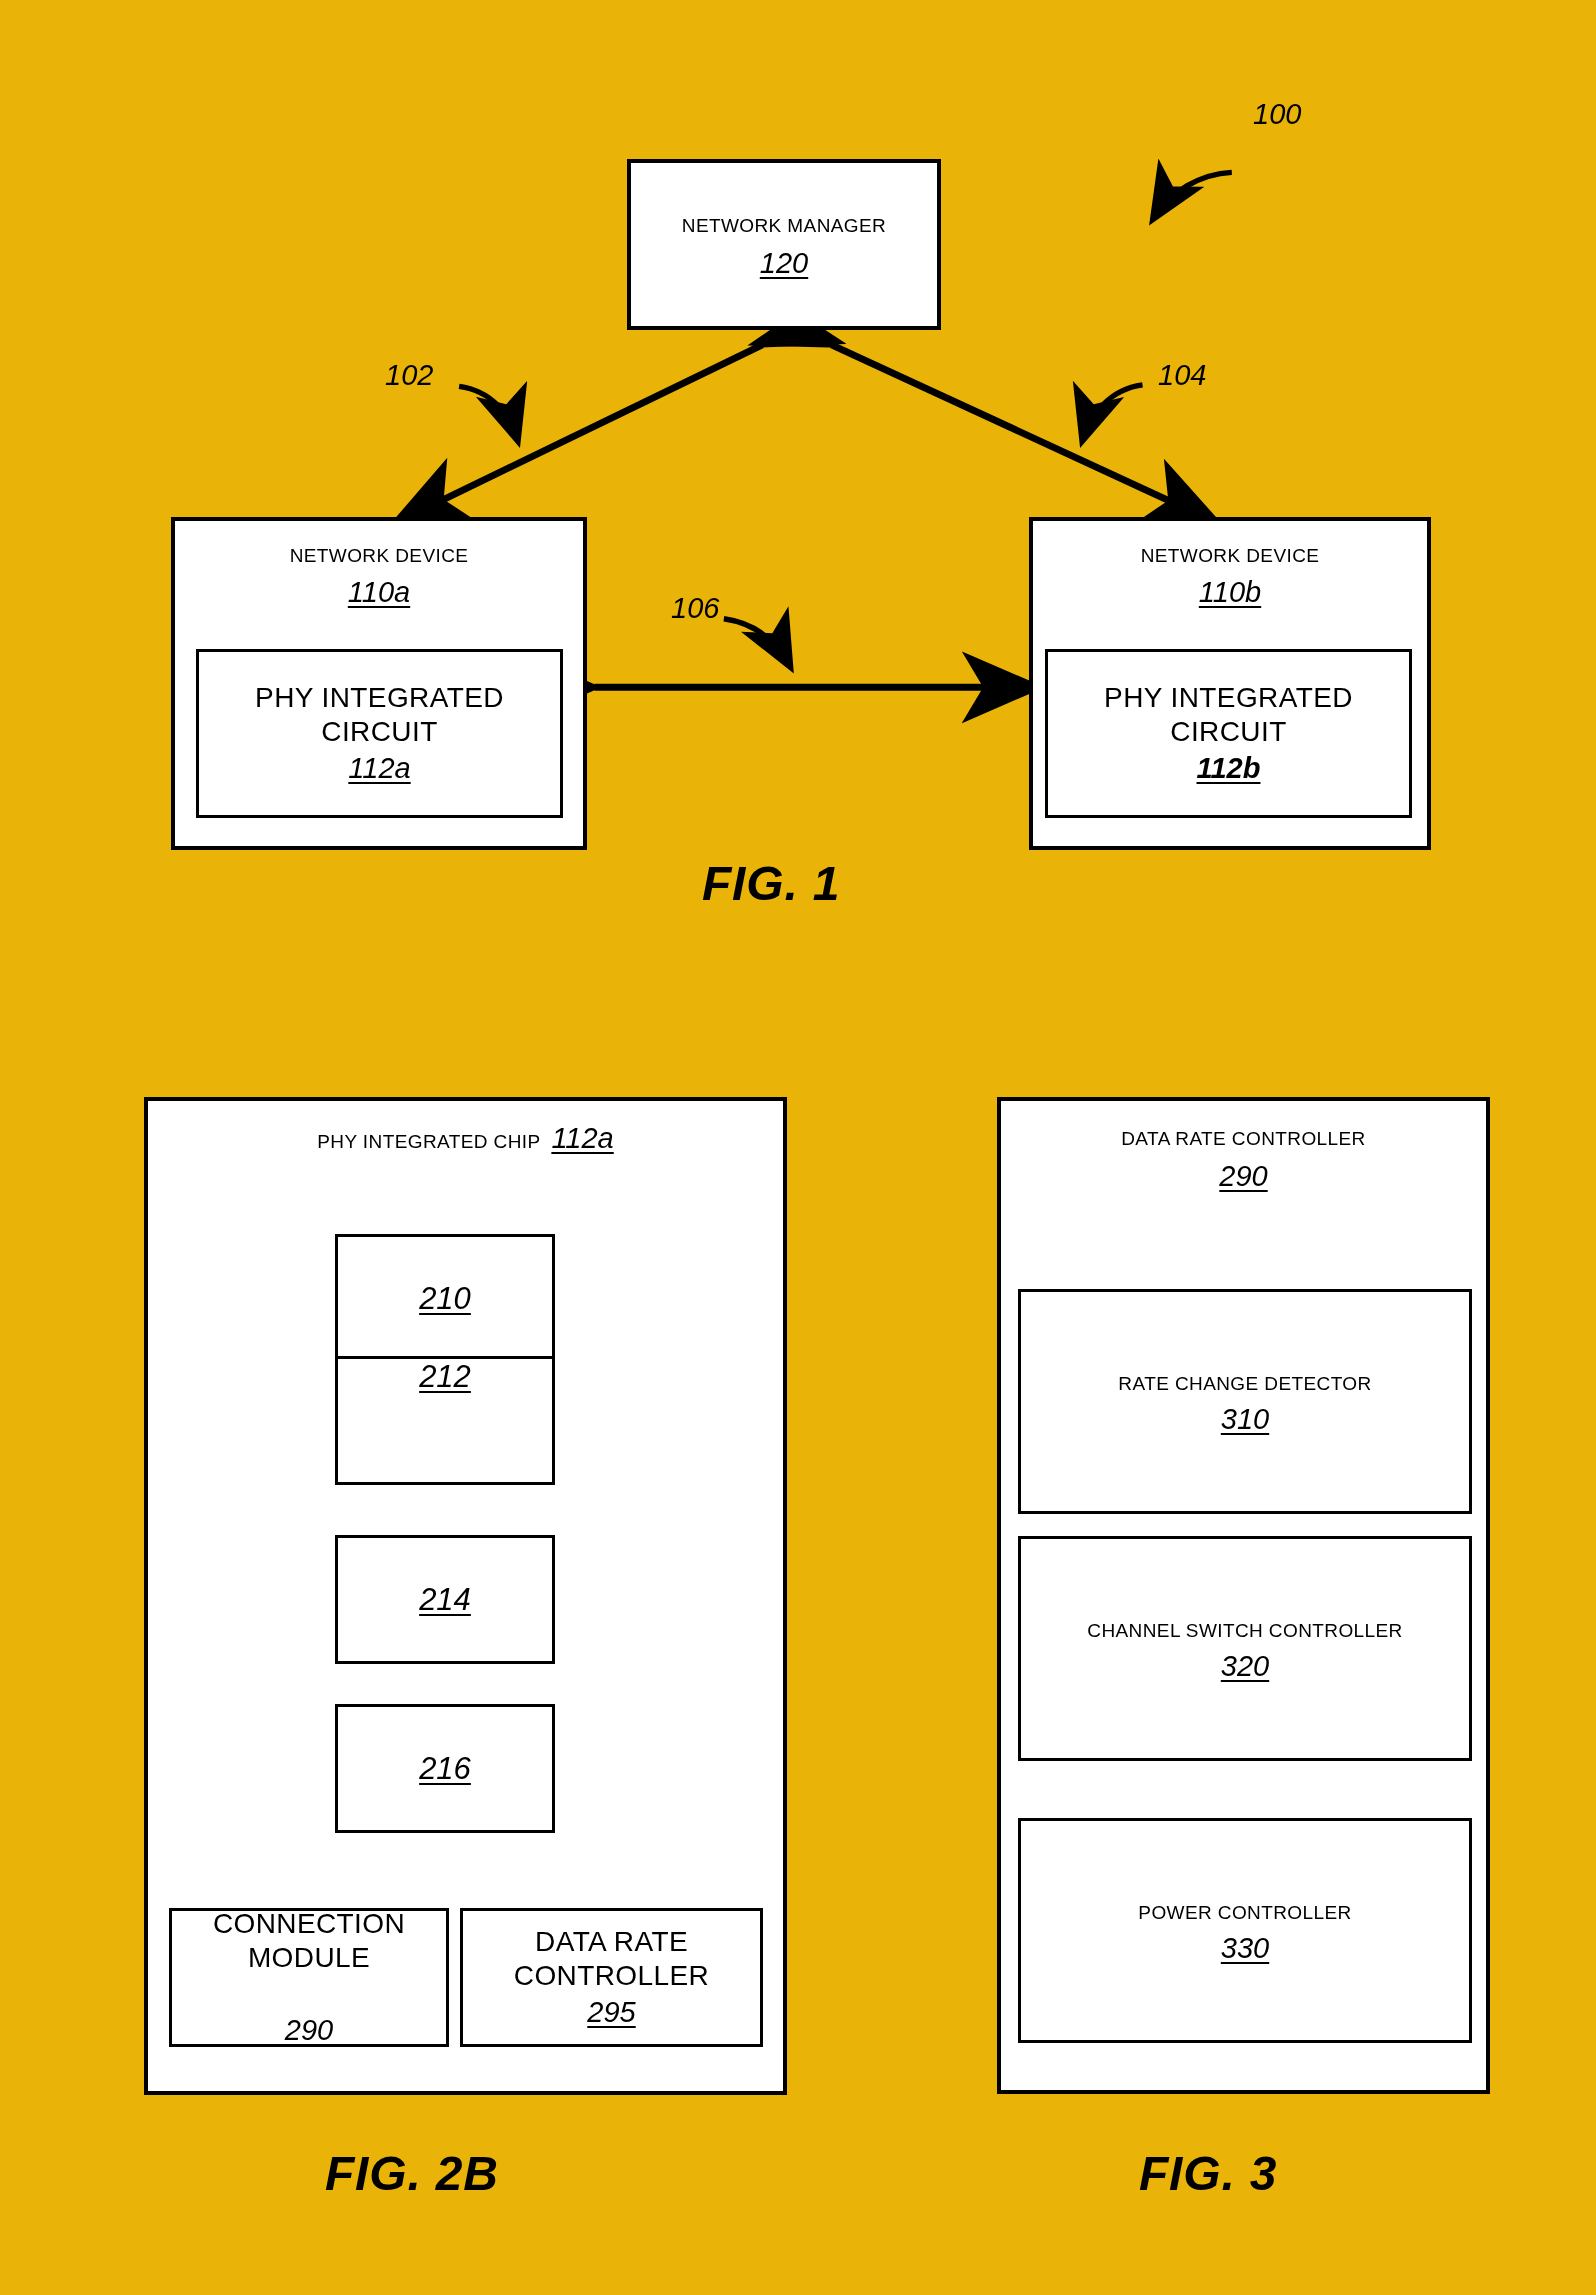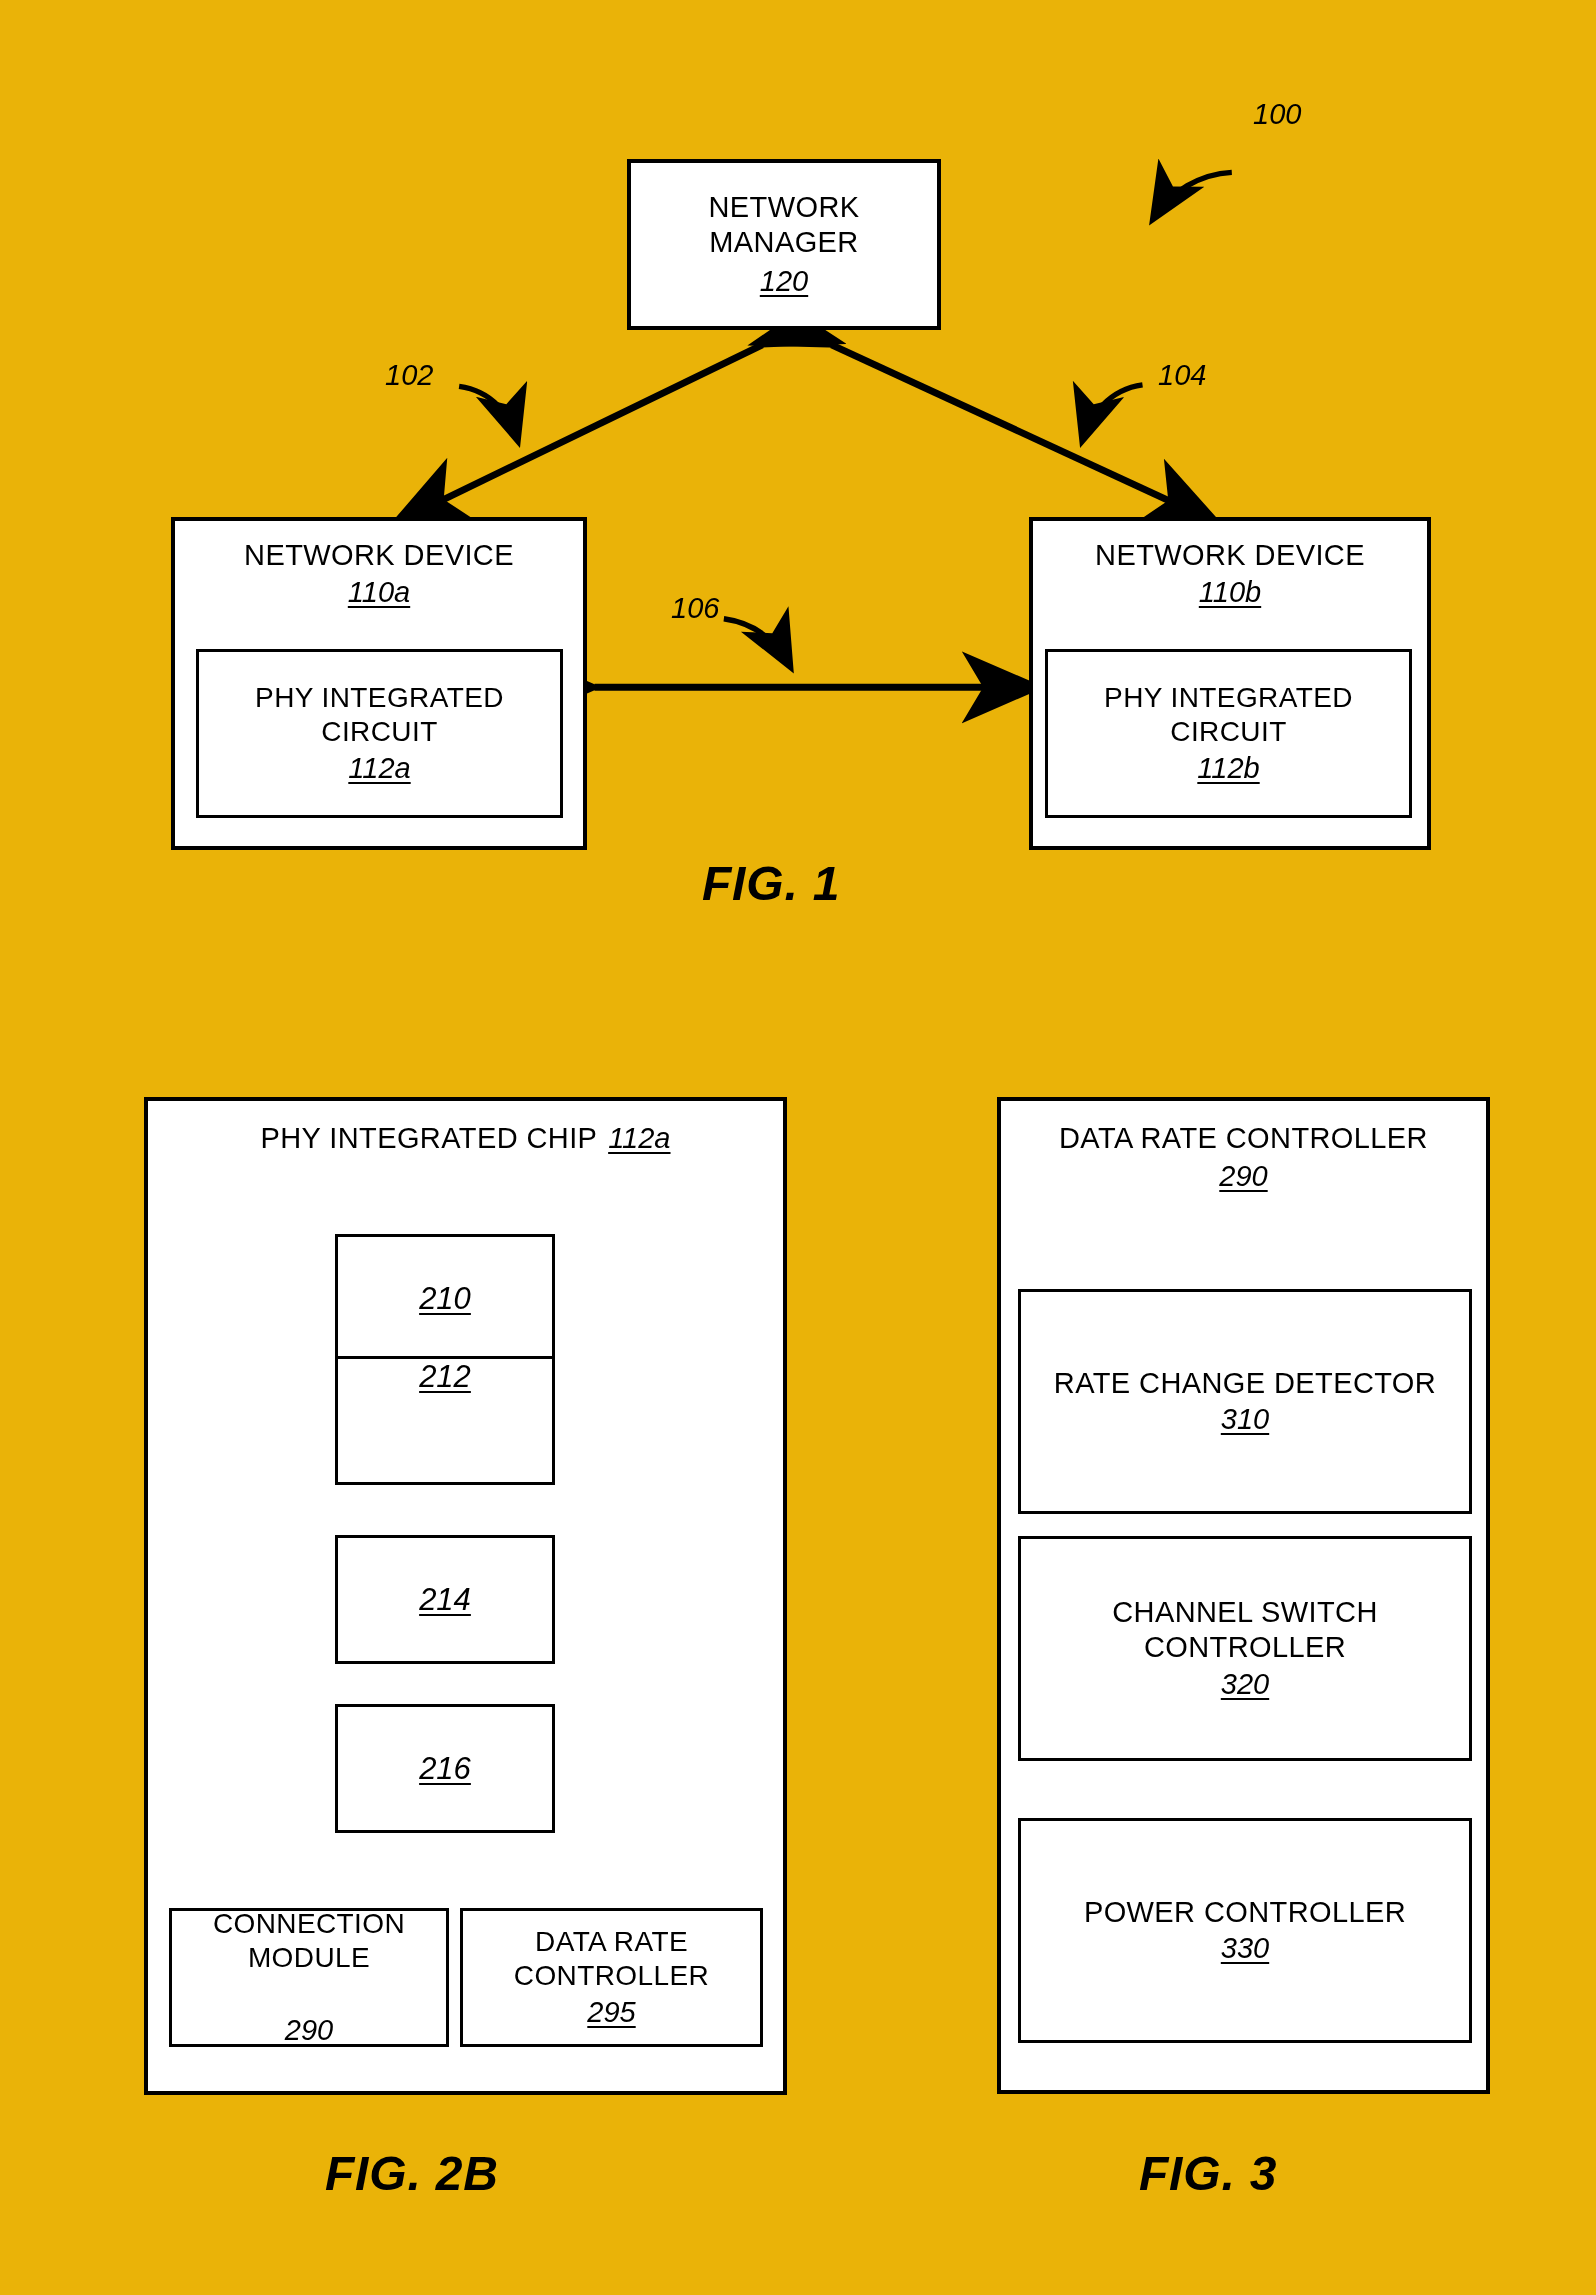--- a/index.html
+++ b/index.html
@@ -26,21 +26,21 @@
     border: 4.6px solid #000;
     background: #fff;
     display: flex;
     flex-direction: column;
     align-items: center;
     text-align: center;
   }
   .box.thin { border-width: 3.8px; }
 
   .blabel {
-    font-size: 29px;
+    font-size: 19px;
     line-height: 35px;
     letter-spacing: 0.4px;
     white-space: pre-line;
     color: #000;
   }
   .bnum {
     font-style: italic;
     font-size: 29px;
     line-height: 35px;
     text-decoration: underline;
@@ -137,21 +137,21 @@
     <div class="bnum" style="margin-top:1.5px;">112a</div>
   </div>
 
   <div class="box" style="left:1029px; top:517px; width:402px; height:333px; padding-top:17px;">
     <div class="blabel">NETWORK DEVICE</div>
     <div class="bnum" style="margin-top:1.5px;">110b</div>
   </div>
 
   <div class="box thin" style="left:1045px; top:649px; width:367px; height:169px; justify-content:center; padding:0 10.8px;">
     <div class="blabel" style="font-size:28px; line-height:34px;">PHY INTEGRATED CIRCUIT</div>
-    <div class="bnum" style="margin-top:1.5px;">112b</div>
+    <div class="bnum" style="margin-top:1.5px;font-weight:bold;">112b</div>
   </div>
 
   <div class="refnum" style="left:385px; top:360px;">102</div>
   <div class="refnum" style="left:1158px; top:360px;">104</div>
   <div class="refnum" style="left:671px; top:593px;">106</div>
 
   <div class="figcap" style="left:702px; top:858px;">FIG. 1</div>
 
   <div class="box" style="left:144px; top:1097px; width:643px; height:998px; padding-top:20px;">
     <div class="titlerow">

